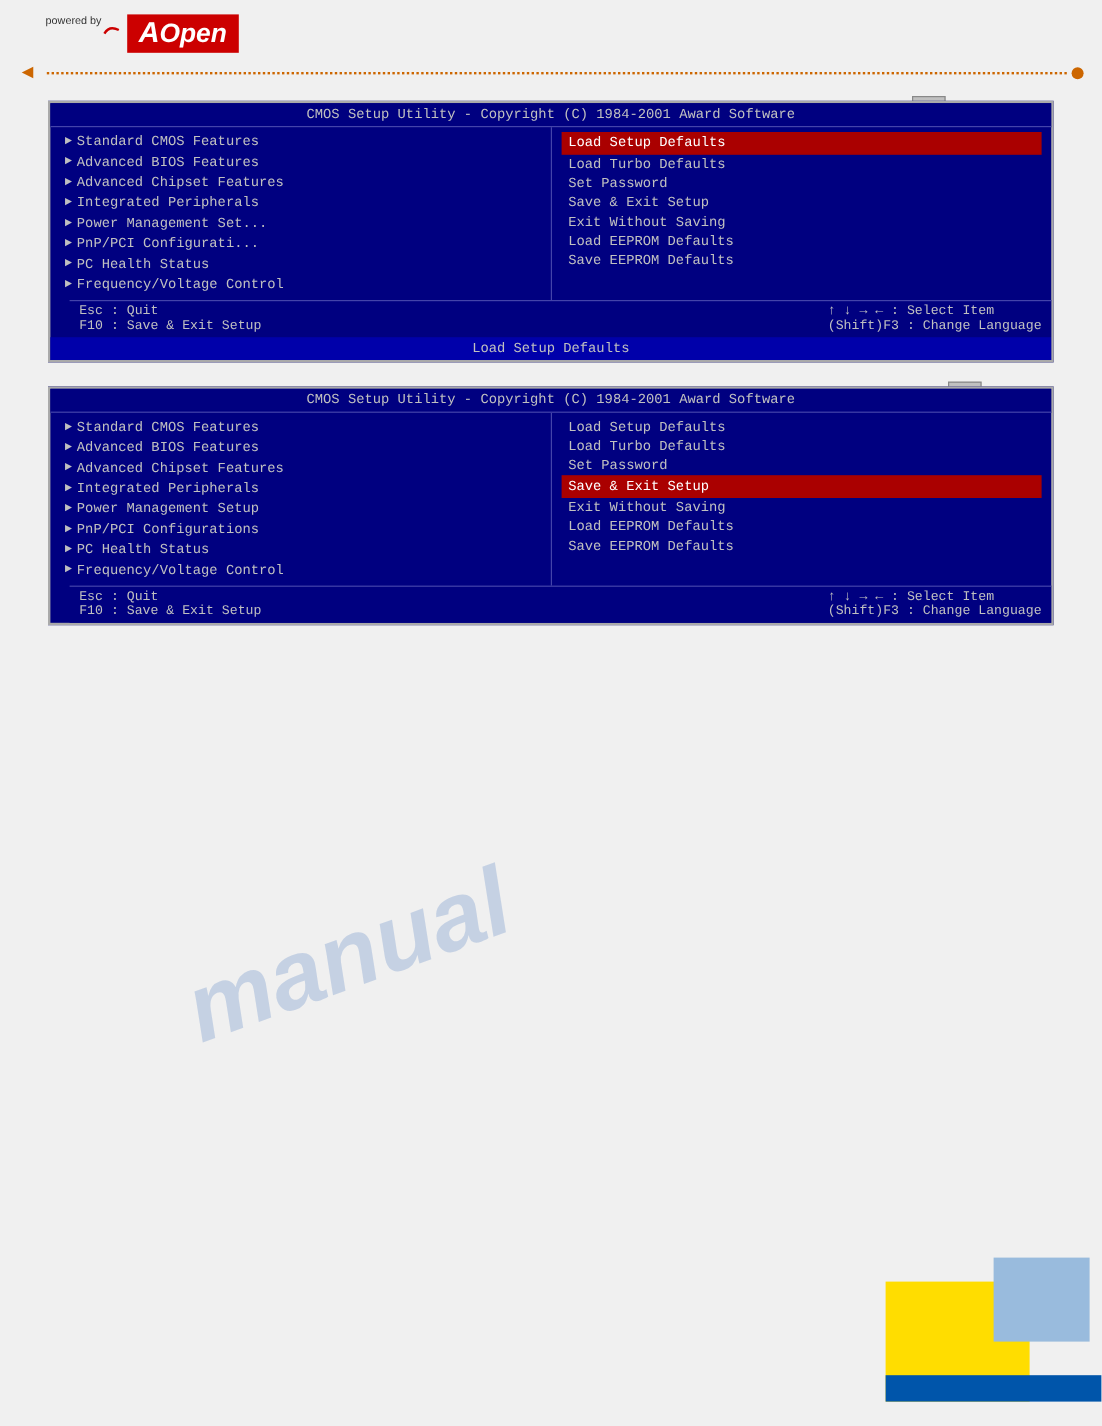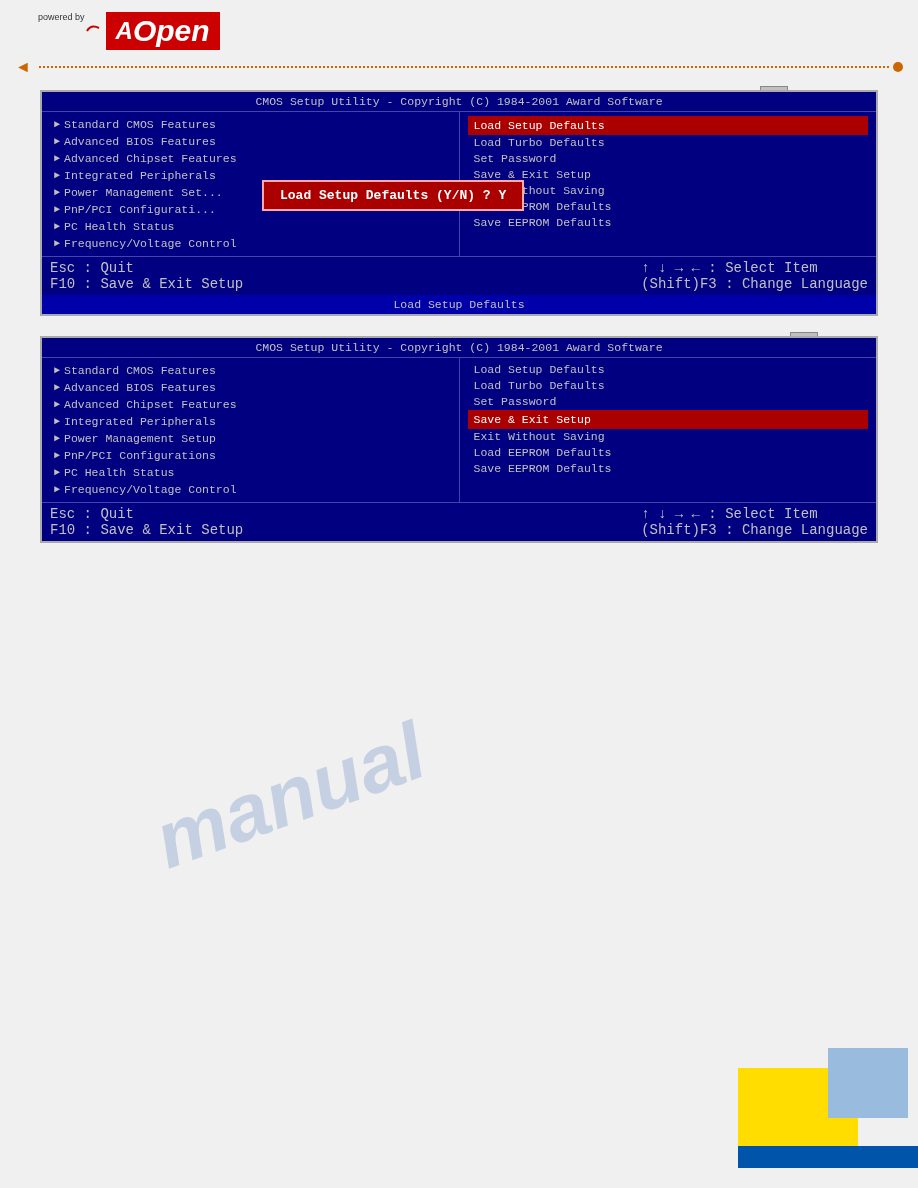--- a/index.html
+++ b/index.html
@@ -39,21 +39,21 @@
       gap: 0;
     }
     .logo-a {
       color: white;
       font-size: 24px;
       font-style: italic;
       font-weight: bold;
     }
     .logo-open {
       color: white;
-      font-size: 30px;
+      font-size: 22px;
       font-weight: bold;
     }
     .logo-wrapper {
       display: flex;
       align-items: center;
       gap: 3px;
     }
 
     
     .nav-line {
@@ -141,22 +141,23 @@
       color: #c0c0c0;
       white-space: nowrap;
     }
 
     .bios-footer {
       background: #000080;
       border-top: 1px solid #4444aa;
       padding: 3px 8px;
       display: flex;
       justify-content: space-between;
-      font-size: 14px;
-      color: #c0c0c0;
+      font-size: 11px;
+      color: #c0c0c0;
+      margin-left: 16px;
     }
 
     .bios-status-bar {
       background: #0000aa;
       color: #c0c0c0;
       text-align: center;
       padding: 3px 8px;
       font-size: 11.5px;
     }
 
@@ -305,23 +306,20 @@
           </div>
           <div class="right-item-wrapper">
             <span class="bios-right-item">Load EEPROM Defaults</span>
           </div>
           <div class="right-item-wrapper">
             <span class="bios-right-item">Save EEPROM Defaults</span>
           </div>
         </div>
       </div>
 
-      <div class="bios-dialog" style="top: 88px; left: 220px;">
-        <span>Load Setup Defaults  (Y/N) ? Y</span>
-      </div>
 
       <div class="bios-footer">
         <span>Esc : Quit<br>F10 : Save &amp; Exit Setup</span>
         <span>↑ ↓ → ← : Select Item<br>(Shift)F3 : Change Language</span>
       </div>
 
       <div class="bios-status-bar">Load Setup Defaults</div>
     </div>
   </div>
 

